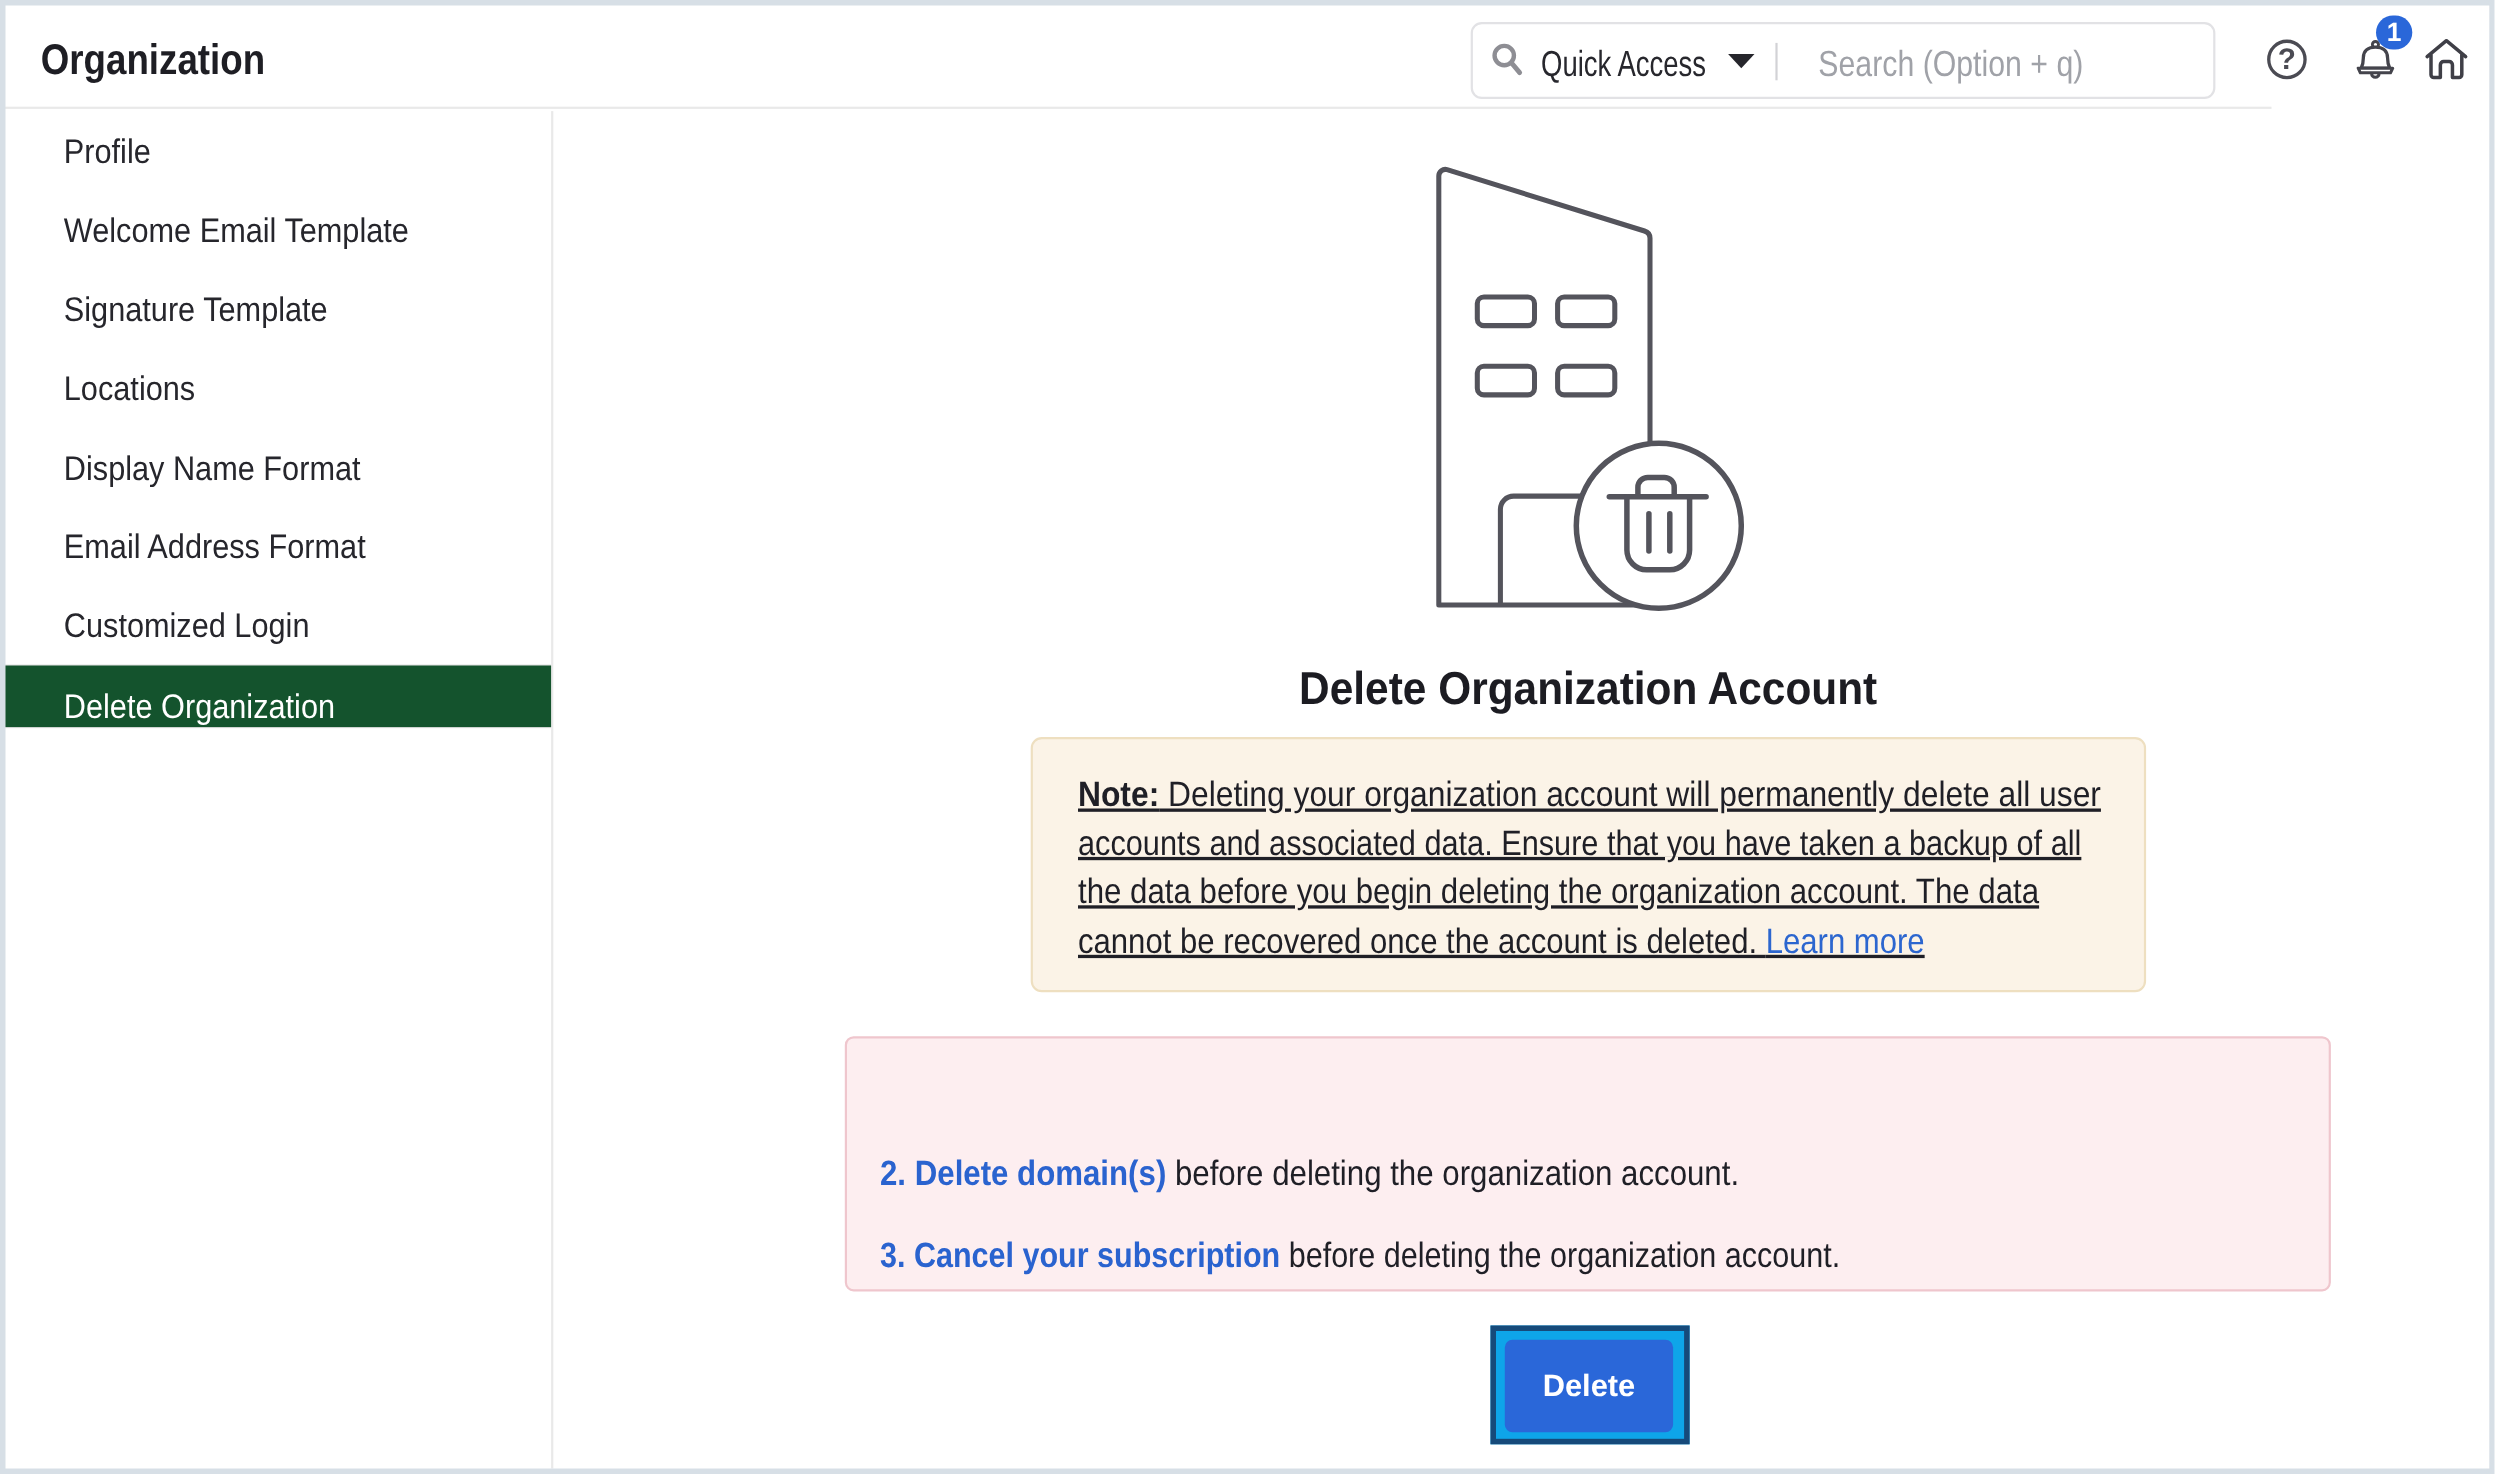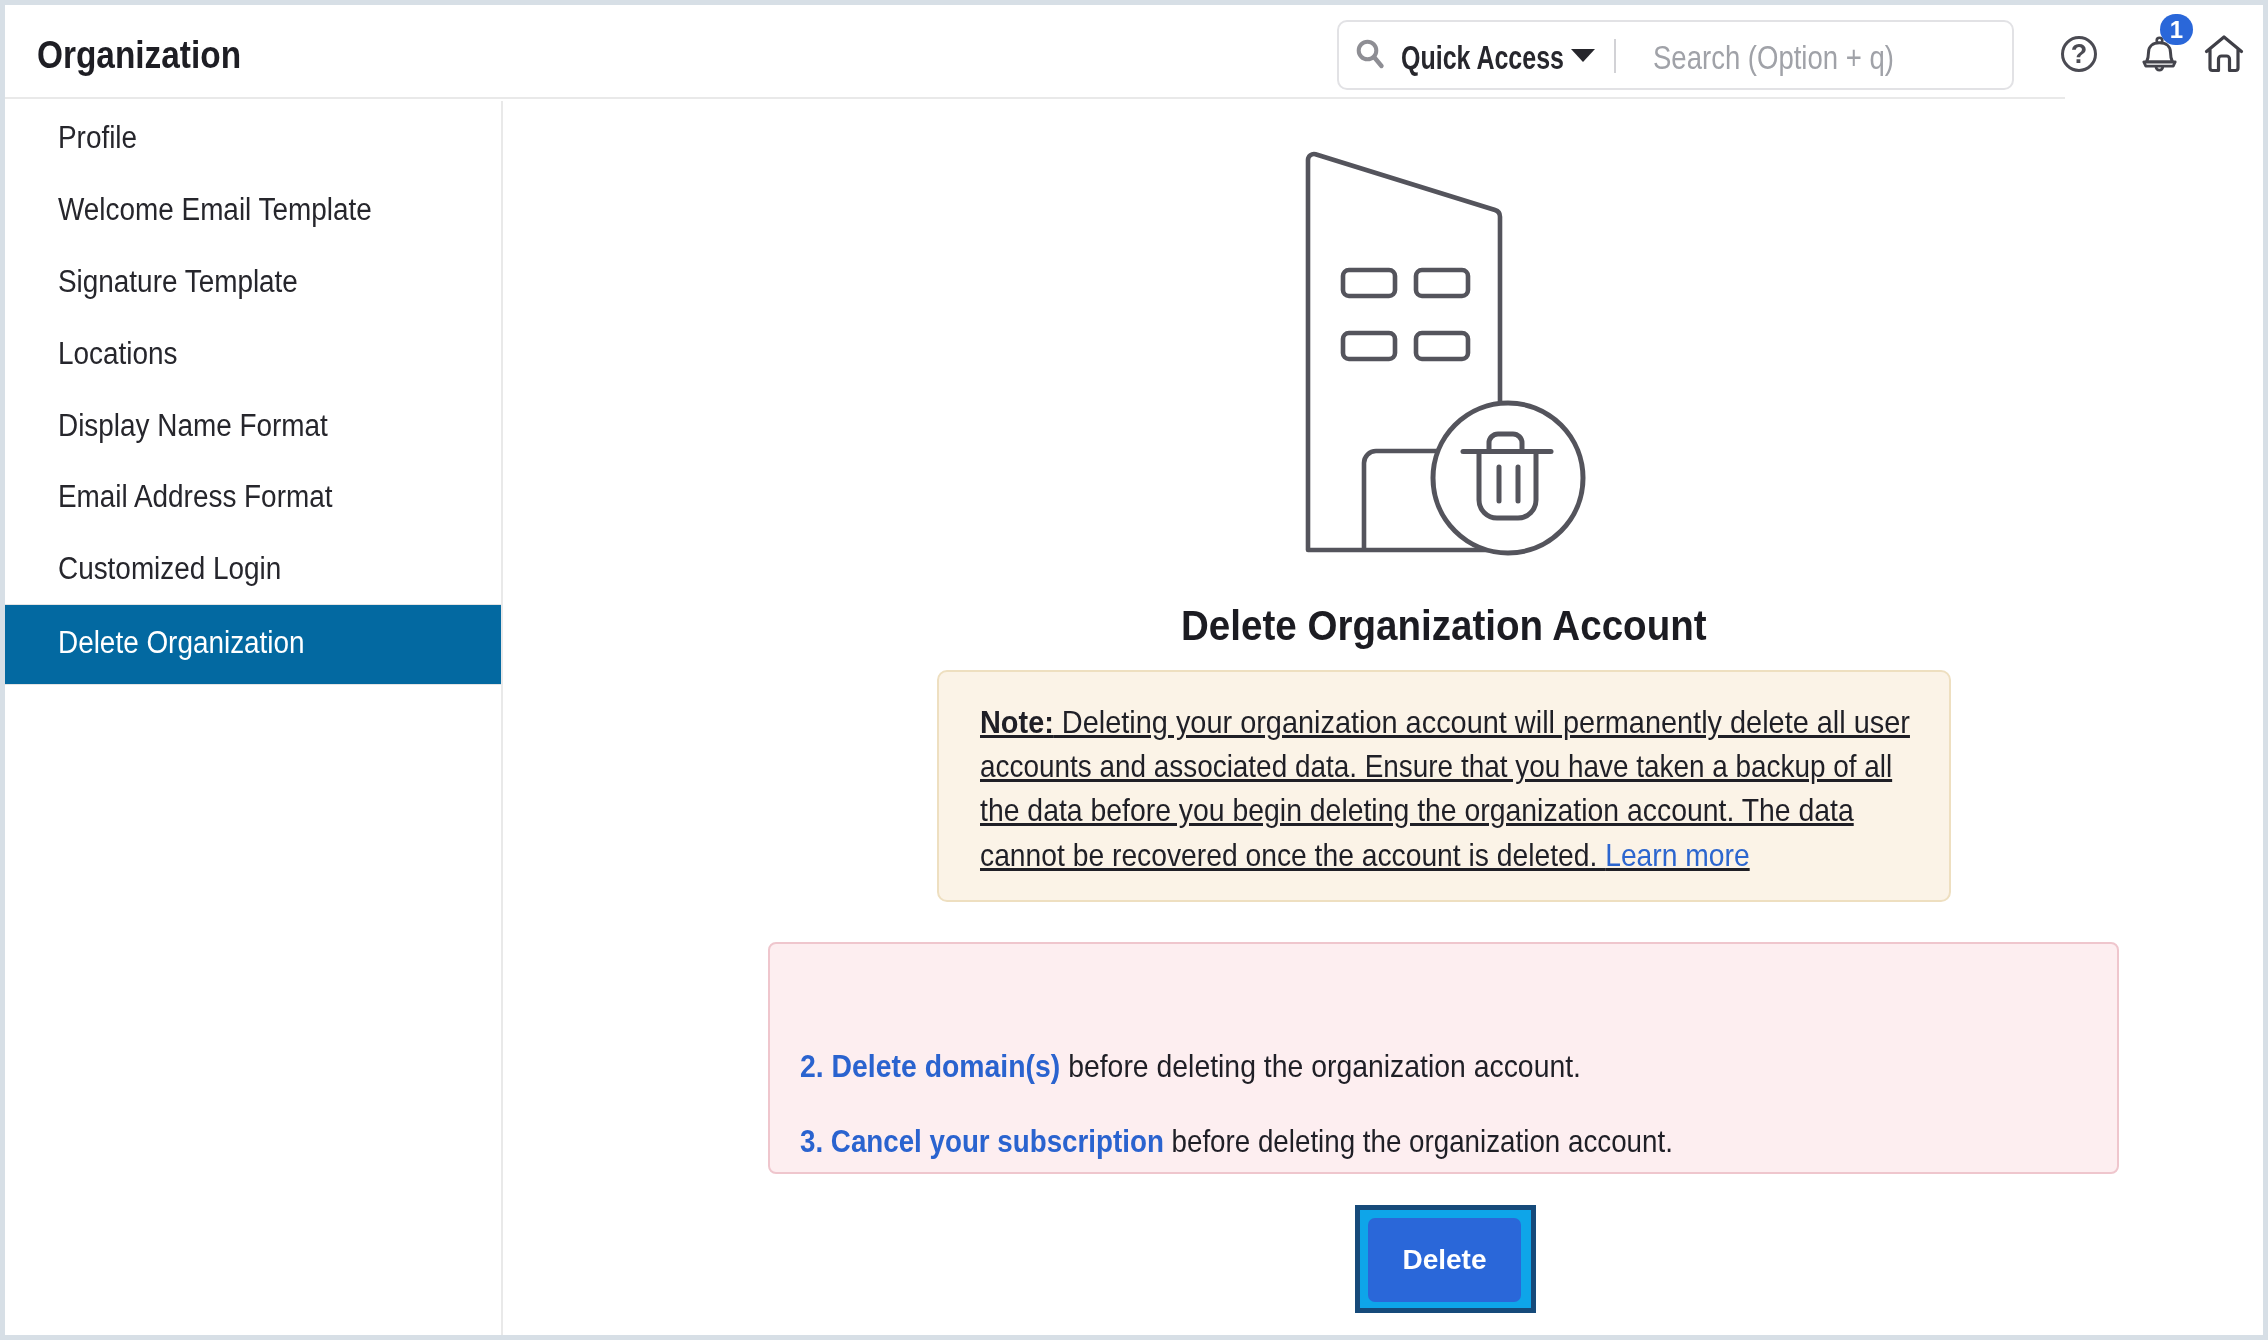--- a/index.html
+++ b/index.html
@@ -9,35 +9,35 @@
   #frame { position:absolute; left:0; top:0; width:2268px; height:1340px;
            border:5px solid #d7dfe6; z-index:60; pointer-events:none; }
   .tx { position:absolute; white-space:nowrap; }
   .sc { display:inline-block; transform-origin:0 50%; }
   
   #topbar { position:absolute; left:0; top:0; width:2065px; height:99px;
             border-bottom:2px solid #e9e9e9; background:#fff; }
   #title { left:37px; top:33px; font-size:39px; font-weight:bold; color:#1e1e24; }
   #searchbox { position:absolute; left:1337px; top:20px; width:677px; height:70px;
                border:2px solid #e2e2e5; border-radius:10px; background:#fff; }
-  #qa-text { left:62px; top:17px; font-size:33px; color:#27272d; font-weight:bold; }
+  #qa-text { left:62px; top:17px; font-size:33px; color:#27272d; font-weight:normal; }
   #qa-tri { position:absolute; left:232px; top:27px; width:0; height:0;
             border-left:12px solid transparent; border-right:12px solid transparent;
             border-top:13px solid #26262c; }
   #qa-div { position:absolute; left:275px; top:17px; width:2px; height:34px; background:#d2d2d6; }
   #qa-ph { left:314px; top:17px; font-size:33px; color:#a0a2a8; }
   .topicon { position:absolute; top:0; }
   
   #sidebar { position:absolute; left:0px; top:101px; width:503px; height:1234px;
              border-right:2px solid #e9e9e9; background:#fff; }
   #sidebar ul { list-style:none; padding-top:1px; }
   #sidebar li { height:71.9px; line-height:71.9px; font-size:31px; color:#26262c;
                 padding-left:58px; white-space:nowrap; }
   #sidebar li .sc { transform:scaleX(0.9); }
-  #sidebar li.sel { height:79px; line-height:75.5px; background:#0369a1; color:#fff; box-shadow:0 -1px 0 #e4e4e4, 0 1px 0 #e4e4e4;text-decoration:underline; }
+  #sidebar li.sel { height:56px; line-height:75.5px; background:#14532d; color:#fff; box-shadow:0 -1px 0 #e4e4e4, 0 1px 0 #e4e4e4;text-decoration:underline; }
   
   #heading { left:1181px; top:602px; font-size:42px; font-weight:bold; color:#1c1c22; }
   #notebox { position:absolute; left:937px; top:670px; width:1014px; height:232px;
              background:#fbf3e7; border:2px solid #eedfc0; border-radius:10px; }
   #notetext { left:980px; top:700px; font-size:32px; line-height:44.2px; color:#1f1f26;text-decoration:underline; }
   #notetext span.ln { display:block; transform-origin:0 50%; }
   #pinkbox { position:absolute; left:768px; top:942px; width:1351px; height:232px;
              background:#fdeef0; border:2px solid #efc6cd; border-radius:8px; }
   .pitem { position:absolute; left:800px; font-size:32px; line-height:44.2px; color:#1f1f26;
            white-space:nowrap; }

